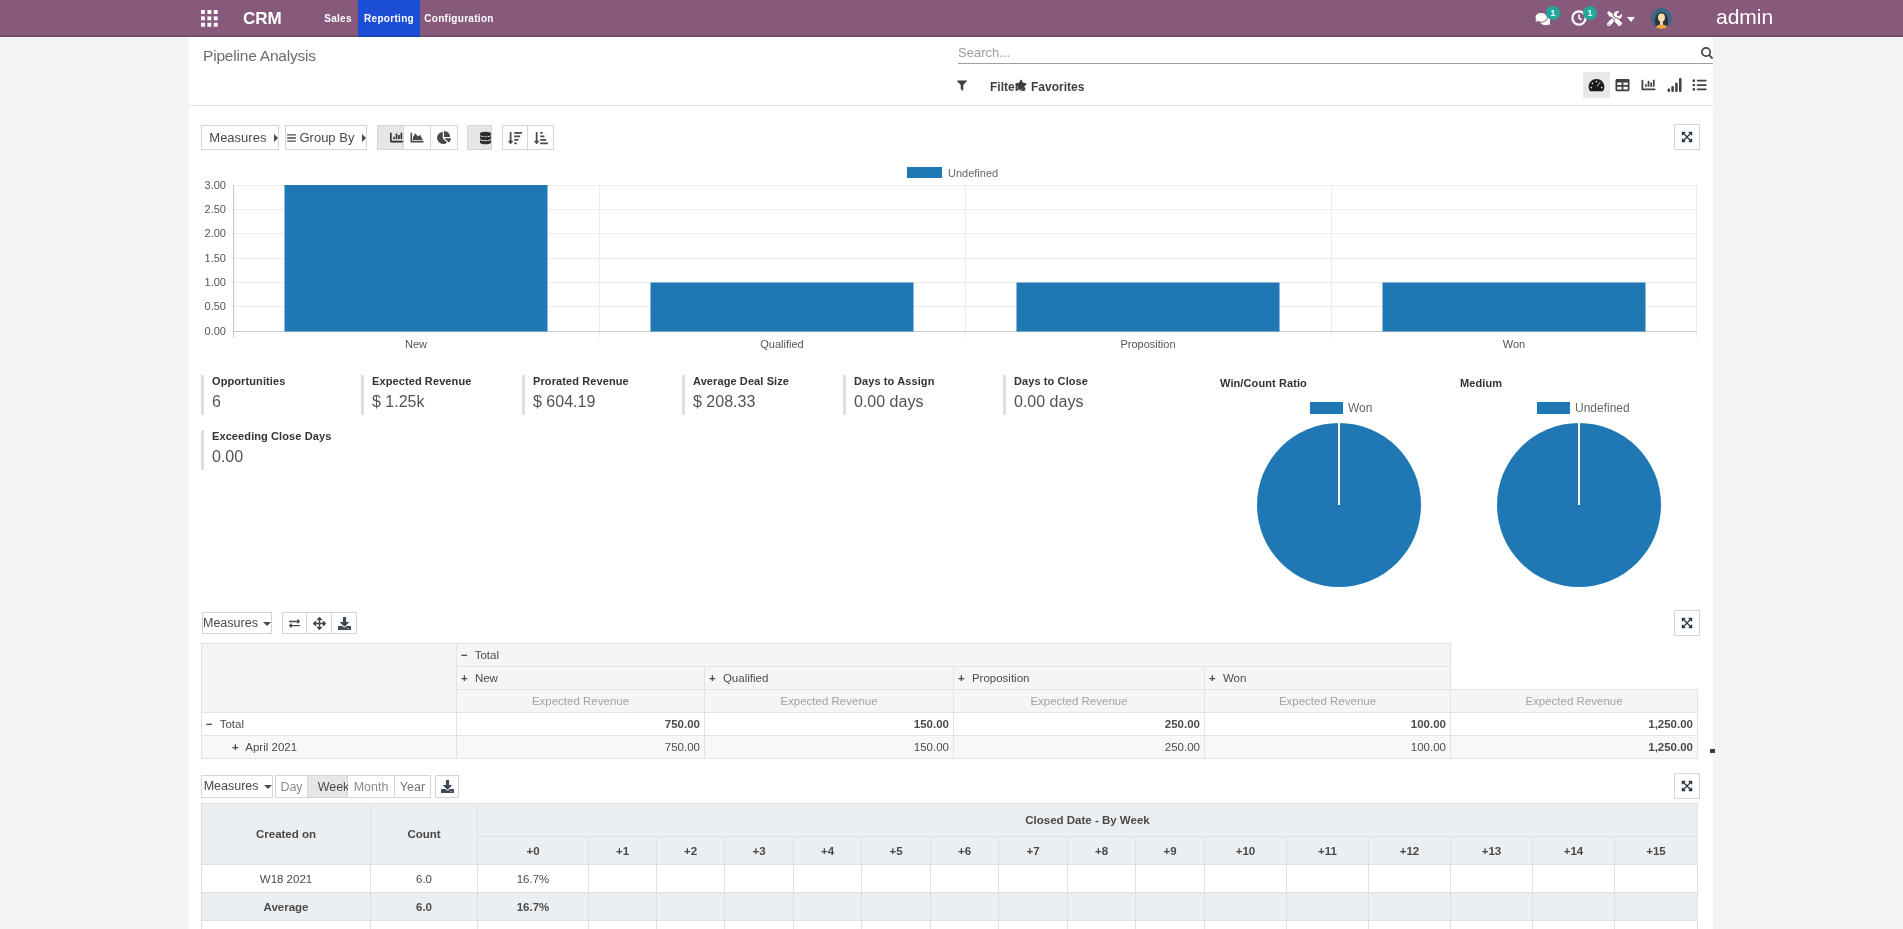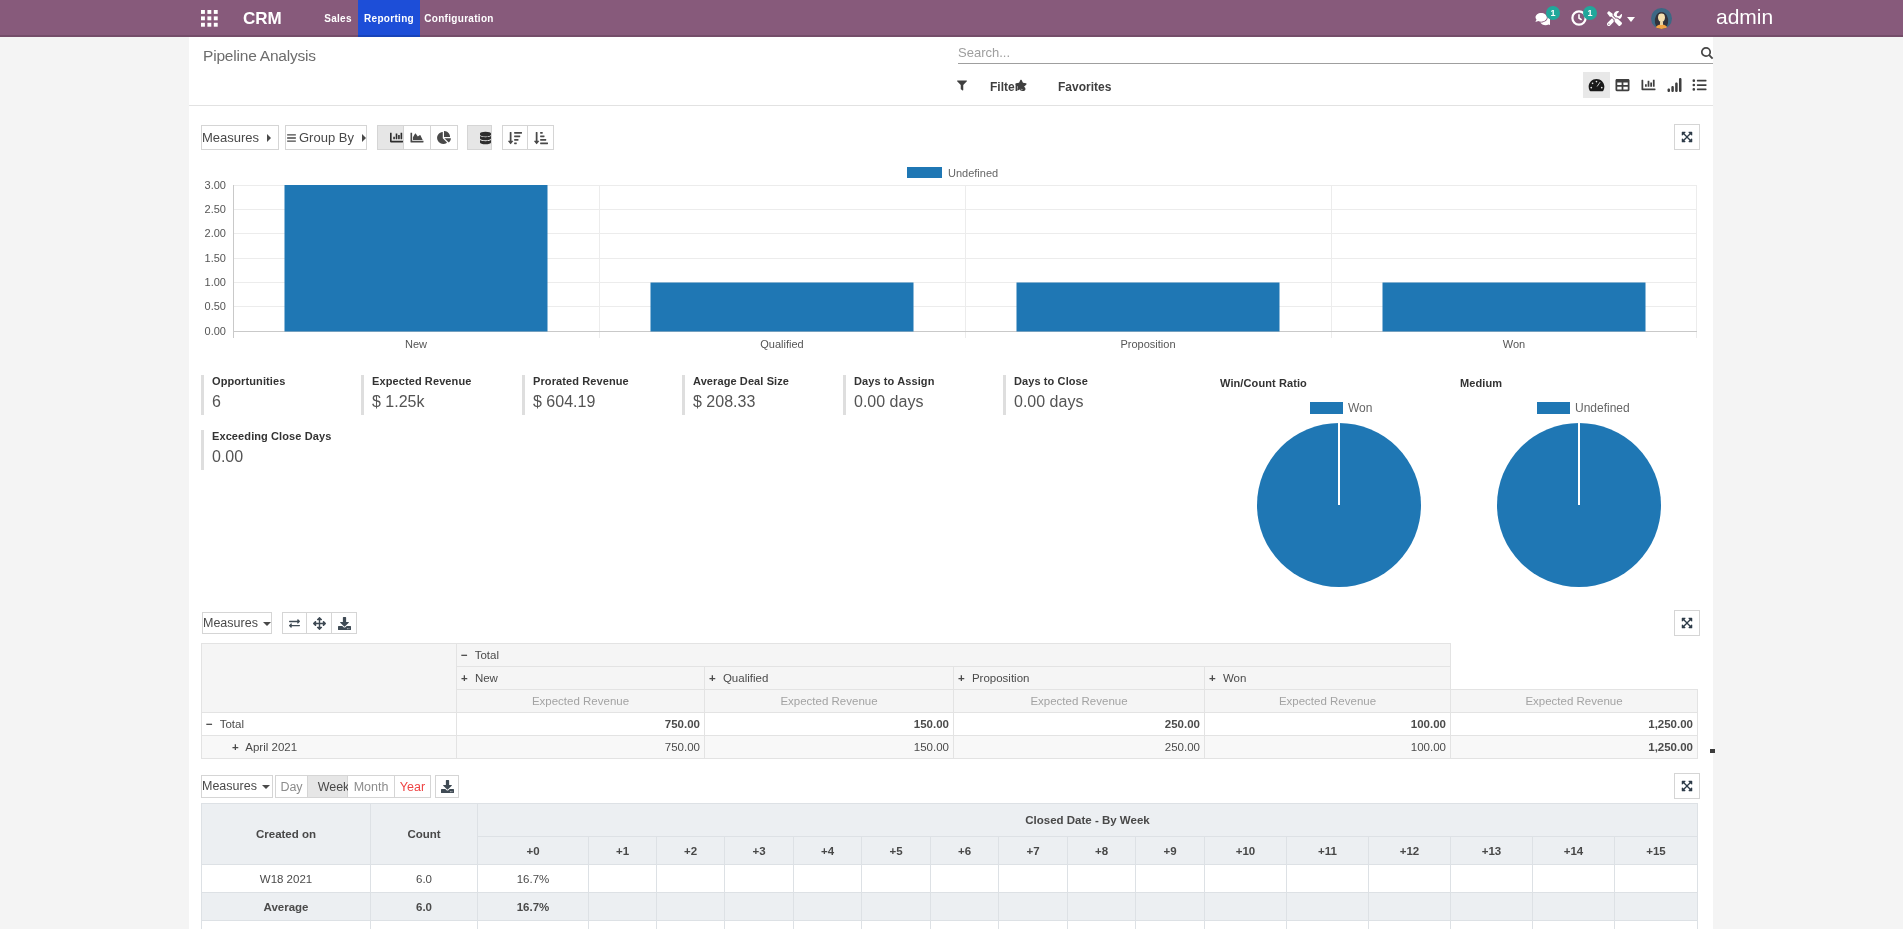--- a/index.html
+++ b/index.html
@@ -14,21 +14,21 @@
 #mi-rep { background:#1d4ed8; }
 
 #page { position:absolute; left:189px; top:37px; width:1524px; height:892px; background:#fff; }
 
 #title { position:absolute; left:203px; top:47px; font-size:15.5px; letter-spacing:-0.2px; color:#6d6d6d; }
 #searchline { position:absolute; left:958px; top:63px; width:755px; border-top:1px solid #9f9f9f; }
 #searchtxt { position:absolute; left:958px; top:45px; font-size:13px; color:#9e9e9e; }
 #cpsep { position:absolute; left:189px; top:105px; width:1524px; border-top:1px solid #e2e2e2; }
 .fbtxt { font-size:12px; font-weight:700; color:#3f3f3f; }
 
-.btn { position:absolute; background:#fff; border:1px solid #d5d5d5; color:#494949; font-size:13px; text-align:left; white-space:nowrap; }
+.btn { position:absolute; background:#fff; border:1px solid #d5d5d5; color:#494949; font-size:13px; text-align:right; white-space:nowrap; }
 .grp { position:absolute; display:flex; }
 .grp .b { background:#fff; border:1px solid #d5d5d5; border-left-width:0; display:flex; align-items:center; justify-content:center; }
 .grp .b:first-child { border-left-width:1px; }
 .grp .b.active { background:#e6e6e6;padding-left:12px; }
 
 .kpi { position:absolute; border-left:3px solid #dedede; padding-left:8px; }
 .kpi .lbl { font-size:11px; font-weight:700; color:#333333; letter-spacing:0.1px; }
 .kpi .val { font-size:16px; color:#545454; margin-top:6px; }
 .sec-lbl { position:absolute; font-size:11px; font-weight:700; color:#333333; letter-spacing:0.1px; }
 
@@ -114,21 +114,21 @@
     <line x1="9.2" y1="9.2" x2="12.6" y2="12.6" stroke="#454545" stroke-width="1.9"></line>
   </svg>
 
 <svg class="abs" style="left:957px;top:80px" width="10" height="11" viewBox="0 0 512 512">
     <path fill="#3f3f3f" d="M487.976 0H24.028C2.71 0-8.047 25.866 7.058 40.971L192 225.941V432c0 7.831 3.821 15.17 10.237 19.662l80 55.98C298.02 518.69 320 507.493 320 488V225.941L504.941 40.971C520.014 25.897 509.34 0 487.976 0z"></path>
   </svg>
 <div class="abs fbtxt" style="left:970px;top:80px;margin-left:20px;">Filters</div>
 <svg class="abs" style="left:1015px;top:79px" width="12" height="12" viewBox="0 0 576 512">
     <path fill="#3f3f3f" d="M259.3 17.8L194 150.2 47.9 171.5c-26.2 3.8-36.7 36.1-17.7 54.6l105.7 103-25 145.5c-4.5 26.3 23.2 46 46.4 33.7L288 439.6l130.7 68.7c23.2 12.2 50.9-7.4 46.4-33.7l-25-145.5 105.7-103c19-18.5 8.5-50.8-17.7-54.6L382 150.2 316.7 17.8c-11.7-23.6-45.6-23.9-57.4 0z"></path>
   </svg>
-<div class="abs fbtxt" style="left:1031px;top:80px;margin-left:27px;">Favorites</div>
+<div class="abs fbtxt" style="left:1031px;top:80px;">Favorites</div>
 
 <div class="abs" style="left:1583px;top:72px;width:27px;height:26px;background:#e8e8e8;"></div>
 <svg class="abs" style="left:1588px;top:78px" width="17" height="14" viewBox="0 0 576 512">
     <path fill="#1a1a1a" d="M288 32C128.9 32 0 160.9 0 320c0 52.8 14.3 102.3 39.1 144.8 5.6 9.6 16.3 15.2 27.4 15.2h443c11.1 0 21.8-5.6 27.4-15.2C561.8 422.3 576 372.8 576 320c0-159.1-128.9-288-288-288zm0 64c14.7 0 26.6 10.1 30.3 23.7-1.1 2.3-2.6 4.2-3.5 6.7l-9.2 27.7c-5.1 3.5-11 6-17.6 6-17.7 0-32-14.3-32-32S270.3 96 288 96zM96 384c-17.7 0-32-14.3-32-32s14.3-32 32-32 32 14.3 32 32-14.3 32-32 32zm48-160c-17.7 0-32-14.3-32-32s14.3-32 32-32 32 14.3 32 32-14.3 32-32 32zm246.8-72.4l-61.3 184c-11.4 6.7-19.5 18.7-19.5 32.4 0 21.2 17.2 38.4 38.4 38.4s38.4-17.2 38.4-38.4c0-10.6-4.3-20.2-11.3-27.2l61.3-184c4.2-12.6-2.6-26.2-15.2-30.4-12.6-4.1-26.2 2.6-30.4 15.2zM480 384c-17.7 0-32-14.3-32-32s14.3-32 32-32 32 14.3 32 32-14.3 32-32 32z"></path>
     <line x1="310" y1="310" x2="420" y2="150" stroke="#e8e8e8" stroke-width="30"></line>
   </svg>
 <svg class="abs" style="left:1615px;top:78px" width="15" height="14" viewBox="0 0 512 512">
     <path fill="#3f3f3f" d="M464 32H48C21.49 32 0 53.49 0 80v352c0 26.51 21.49 48 48 48h416c26.51 0 48-21.49 48-48V80c0-26.51-21.49-48-48-48zM224 416H64v-96h160v96zm0-160H64v-96h160v96zm224 160H288v-96h160v96zm0-160H288v-96h160v96z"></path>
   </svg>
 <svg class="abs" style="left:1641px;top:78px" width="15" height="14" viewBox="0 0 512 512">
@@ -345,21 +345,21 @@
         <td class="num b">1,250.00</td>
       </tr>
 </tbody>
   </table>
 
 <div class="btn" style="left:201px;top:775px;width:72px;height:23px;line-height:21px;font-size:12.5px;">Measures <span style="display:inline-block;margin-left:2px;margin-bottom:1px;width:0;height:0;border-top:4px solid #494949;border-left:4px solid transparent;border-right:4px solid transparent;"></span></div>
 <div class="grp" style="left:275px;top:775px;">
   <div class="b" style="width:33px;height:23px;color:#8c8c8c;font-size:12.5px;">Day</div>
   <div class="b active" style="width:40px;height:23px;color:#494949;font-size:12.5px;">Week</div>
   <div class="b" style="width:47px;height:23px;color:#8c8c8c;font-size:12.5px;">Month</div>
-  <div class="b" style="width:36px;height:23px;color:#ef4444;font-size:12.5px;">Year</div>
+  <div class="b" style="width:36px;height:23px;color:#737373;font-size:12.5px;">Year</div>
 </div>
 <div class="grp" style="left:435px;top:775px;">
   <div class="b" style="width:24px;height:23px;">
       <svg width="13" height="13" viewBox="0 0 512 512">
         <path fill="#3f4a54" d="M216 0h80c13.3 0 24 10.7 24 24v168h87.7c17.8 0 26.7 21.5 14.1 34.1L269.7 378.3c-7.5 7.5-19.8 7.5-27.3 0L90.1 226.1c-12.6-12.6-3.7-34.1 14.1-34.1H192V24c0-13.3 10.7-24 24-24zm296 376v112c0 13.3-10.7 24-24 24H24c-13.3 0-24-10.7-24-24V376c0-13.3 10.7-24 24-24h146.7l49 49c20.1 20.1 52.5 20.1 72.6 0l49-49H488c13.3 0 24 10.7 24 24zm-124 88c0-11-9-20-20-20s-20 9-20 20 9 20 20 20 20-9 20-20zm64 0c0-11-9-20-20-20s-20 9-20 20 9 20 20 20 20-9 20-20z"></path>
       </svg>
     </div>
 </div>
 <div class="grp" style="left:1674px;top:773px;">
     <div class="b" style="width:26px;height:26px;">

